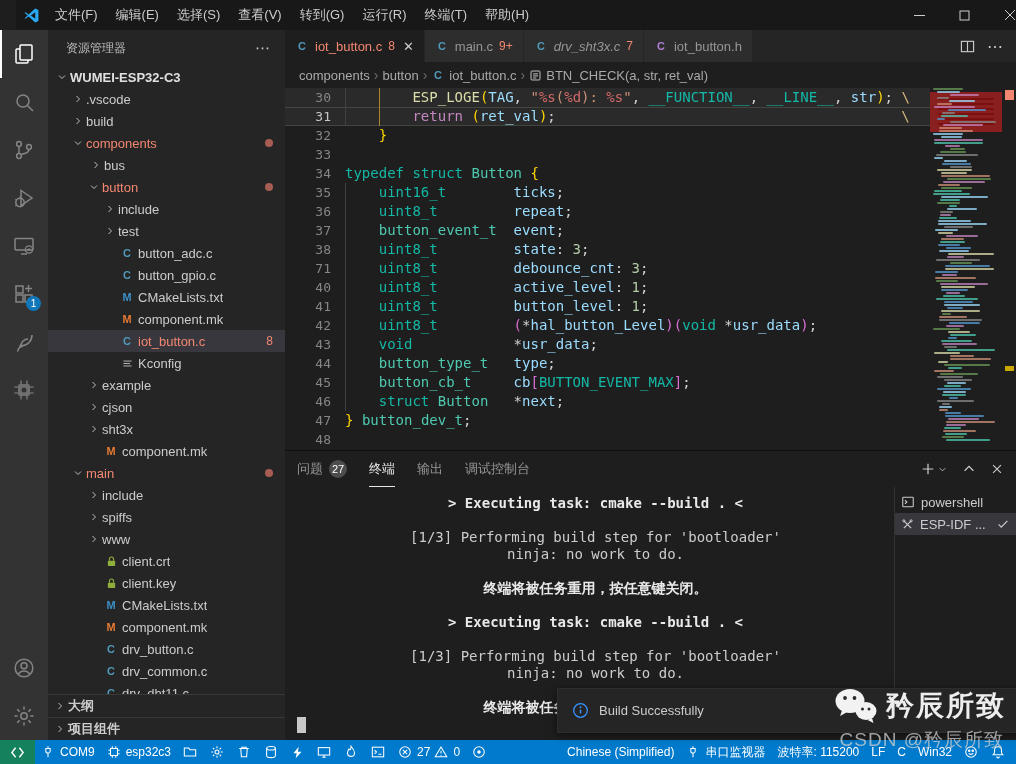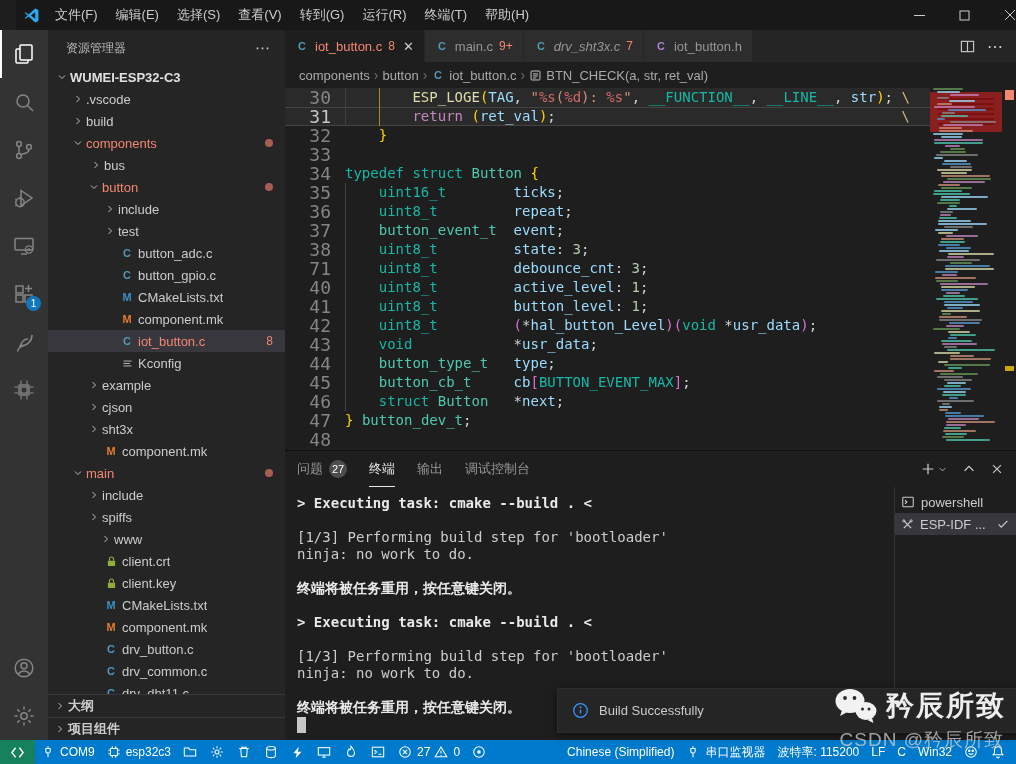--- a/index.html
+++ b/index.html
@@ -52,42 +52,42 @@
   .tab .tlabel.err{color:#f48771;}
   .tab .tlabel.italic{font-style:italic;}
   .tab .tbadge{color:#f48771;font-size:12px;}
   .tab .tclose{color:#cccccc;margin-left:2px;font-size:13px;}
   #tab-actions{margin-left:auto;display:flex;align-items:center;gap:12px;padding:0 12px;color:#cccccc;}
   #breadcrumbs{height:26px;display:flex;align-items:center;font-size:13px;color:#a9a9a9;padding-left:14px;gap:4px;white-space:nowrap;}
   .bc-sep{color:#6e6e6e;font-size:14px;}
   #code-wrap{position:relative;height:362px;display:flex;overflow:hidden;}
   #code{flex:1;font-family:"DejaVu Sans Mono","Liberation Mono",monospace;font-size:14px;}
   .cl{height:19px;line-height:19px;display:flex;white-space:pre;}
-  .cl .lnum{width:46px;flex:none;text-align:right;padding-right:14px;color:#858585;font-size:18px;}
+  .cl .lnum{width:46px;flex:none;text-align:right;padding-right:14px;color:#858585;font-size:13px;}
   .cl .ltext{position:relative;flex:1;}
   .cl.hl1{background:rgba(255,255,255,.055);}
   .cl.hl2{background:rgba(255,255,255,.055);box-shadow:inset 0 1px 0 #45453f, inset 0 -1px 0 #45453f;}
   .cl.hl2 .lnum{color:#c6c6c6;}
   .guide{position:absolute;top:0;bottom:0;width:1px;background:#404040;}
   .guide.y{background:#a8882e;}
   #minimap{position:relative;width:72px;flex:none;background:#1e1e1e;overflow:hidden;}
   .mm-bar{position:absolute;height:2px;border-radius:1px;opacity:.75;}
   #mm-red{position:absolute;left:0;right:0;top:4px;height:40px;background:rgba(168,32,32,.78);}
   #mm-red:after{content:"";position:absolute;inset:6px 8px;background:repeating-linear-gradient(#7c1010 0 2px,transparent 2px 5px);}
   #overview-ruler{width:14px;flex:none;position:relative;background:#1e1e1e;}
   .ov-mark{position:absolute;left:3px;width:9px;}
 
   
   #panel{position:absolute;left:285px;top:450px;width:731px;height:290px;background:#1e1e1e;border-top:1px solid #101010;}
   #panel-header{height:36px;display:flex;align-items:center;padding:0 12px;}
   .ptab{font-size:13px;color:#969696;margin-right:22px;height:36px;display:flex;align-items:center;gap:6px;}
   .ptab.active{color:#e7e7e7;box-shadow:inset 0 -1px 0 #e7e7e7;}
   .pbadge{background:#4d4d4d;color:#ffffff;font-size:11px;min-width:18px;height:18px;border-radius:10px;display:flex;align-items:center;justify-content:center;}
   #panel-actions{margin-left:auto;display:flex;align-items:center;gap:14px;color:#cccccc;}
-  #panel-body{display:flex;height:253px;}
+  #panel-body{display:flex;height:253px;text-align:center;}
   #terminal{flex:1;padding:8px 0 0 12px;font-family:"DejaVu Sans Mono","Liberation Mono",monospace;font-size:14px;overflow:hidden;}
   .tline{height:17px;line-height:17px;color:#cccccc;white-space:pre;}
   .tline.tbold{font-weight:bold;color:#e9e9e9;}
   #term-cursor{width:9px;height:16px;background:#c8c8c8;margin-top:1px;}
   #term-list{width:121px;flex:none;border-left:1px solid #333333;padding-top:4px;}
   .term-row{height:22px;display:flex;align-items:center;gap:6px;font-size:13px;color:#cccccc;padding:0 6px;}
   .term-row.sel{background:#37373d;}
   .term-row .check{margin-left:auto;}
 
   
@@ -431,21 +431,21 @@
           <span class="lbl">include</span>
         </div>
         <div class="trow" style="padding-left: 38px;">
           <span class="chev">
             <svg width="12" height="12" viewBox="0 0 16 16" fill="none" stroke="currentColor" stroke-width="1.2">
               <path d="M6 4l4 4-4 4"></path>
             </svg>
           </span>
           <span class="lbl">spiffs</span>
         </div>
-        <div class="trow" style="padding-left: 38px; margin-left: 12px;">
+        <div class="trow" style="padding-left: 38px;">
           <span class="chev">
             <svg width="12" height="12" viewBox="0 0 16 16" fill="none" stroke="currentColor" stroke-width="1.2">
               <path d="M6 4l4 4-4 4"></path>
             </svg>
           </span>
           <span class="lbl">www</span>
         </div>
         <div class="trow" style="padding-left: 38px;">
           <span style="width: 16px;"></span>
           <span class="ficon ">

